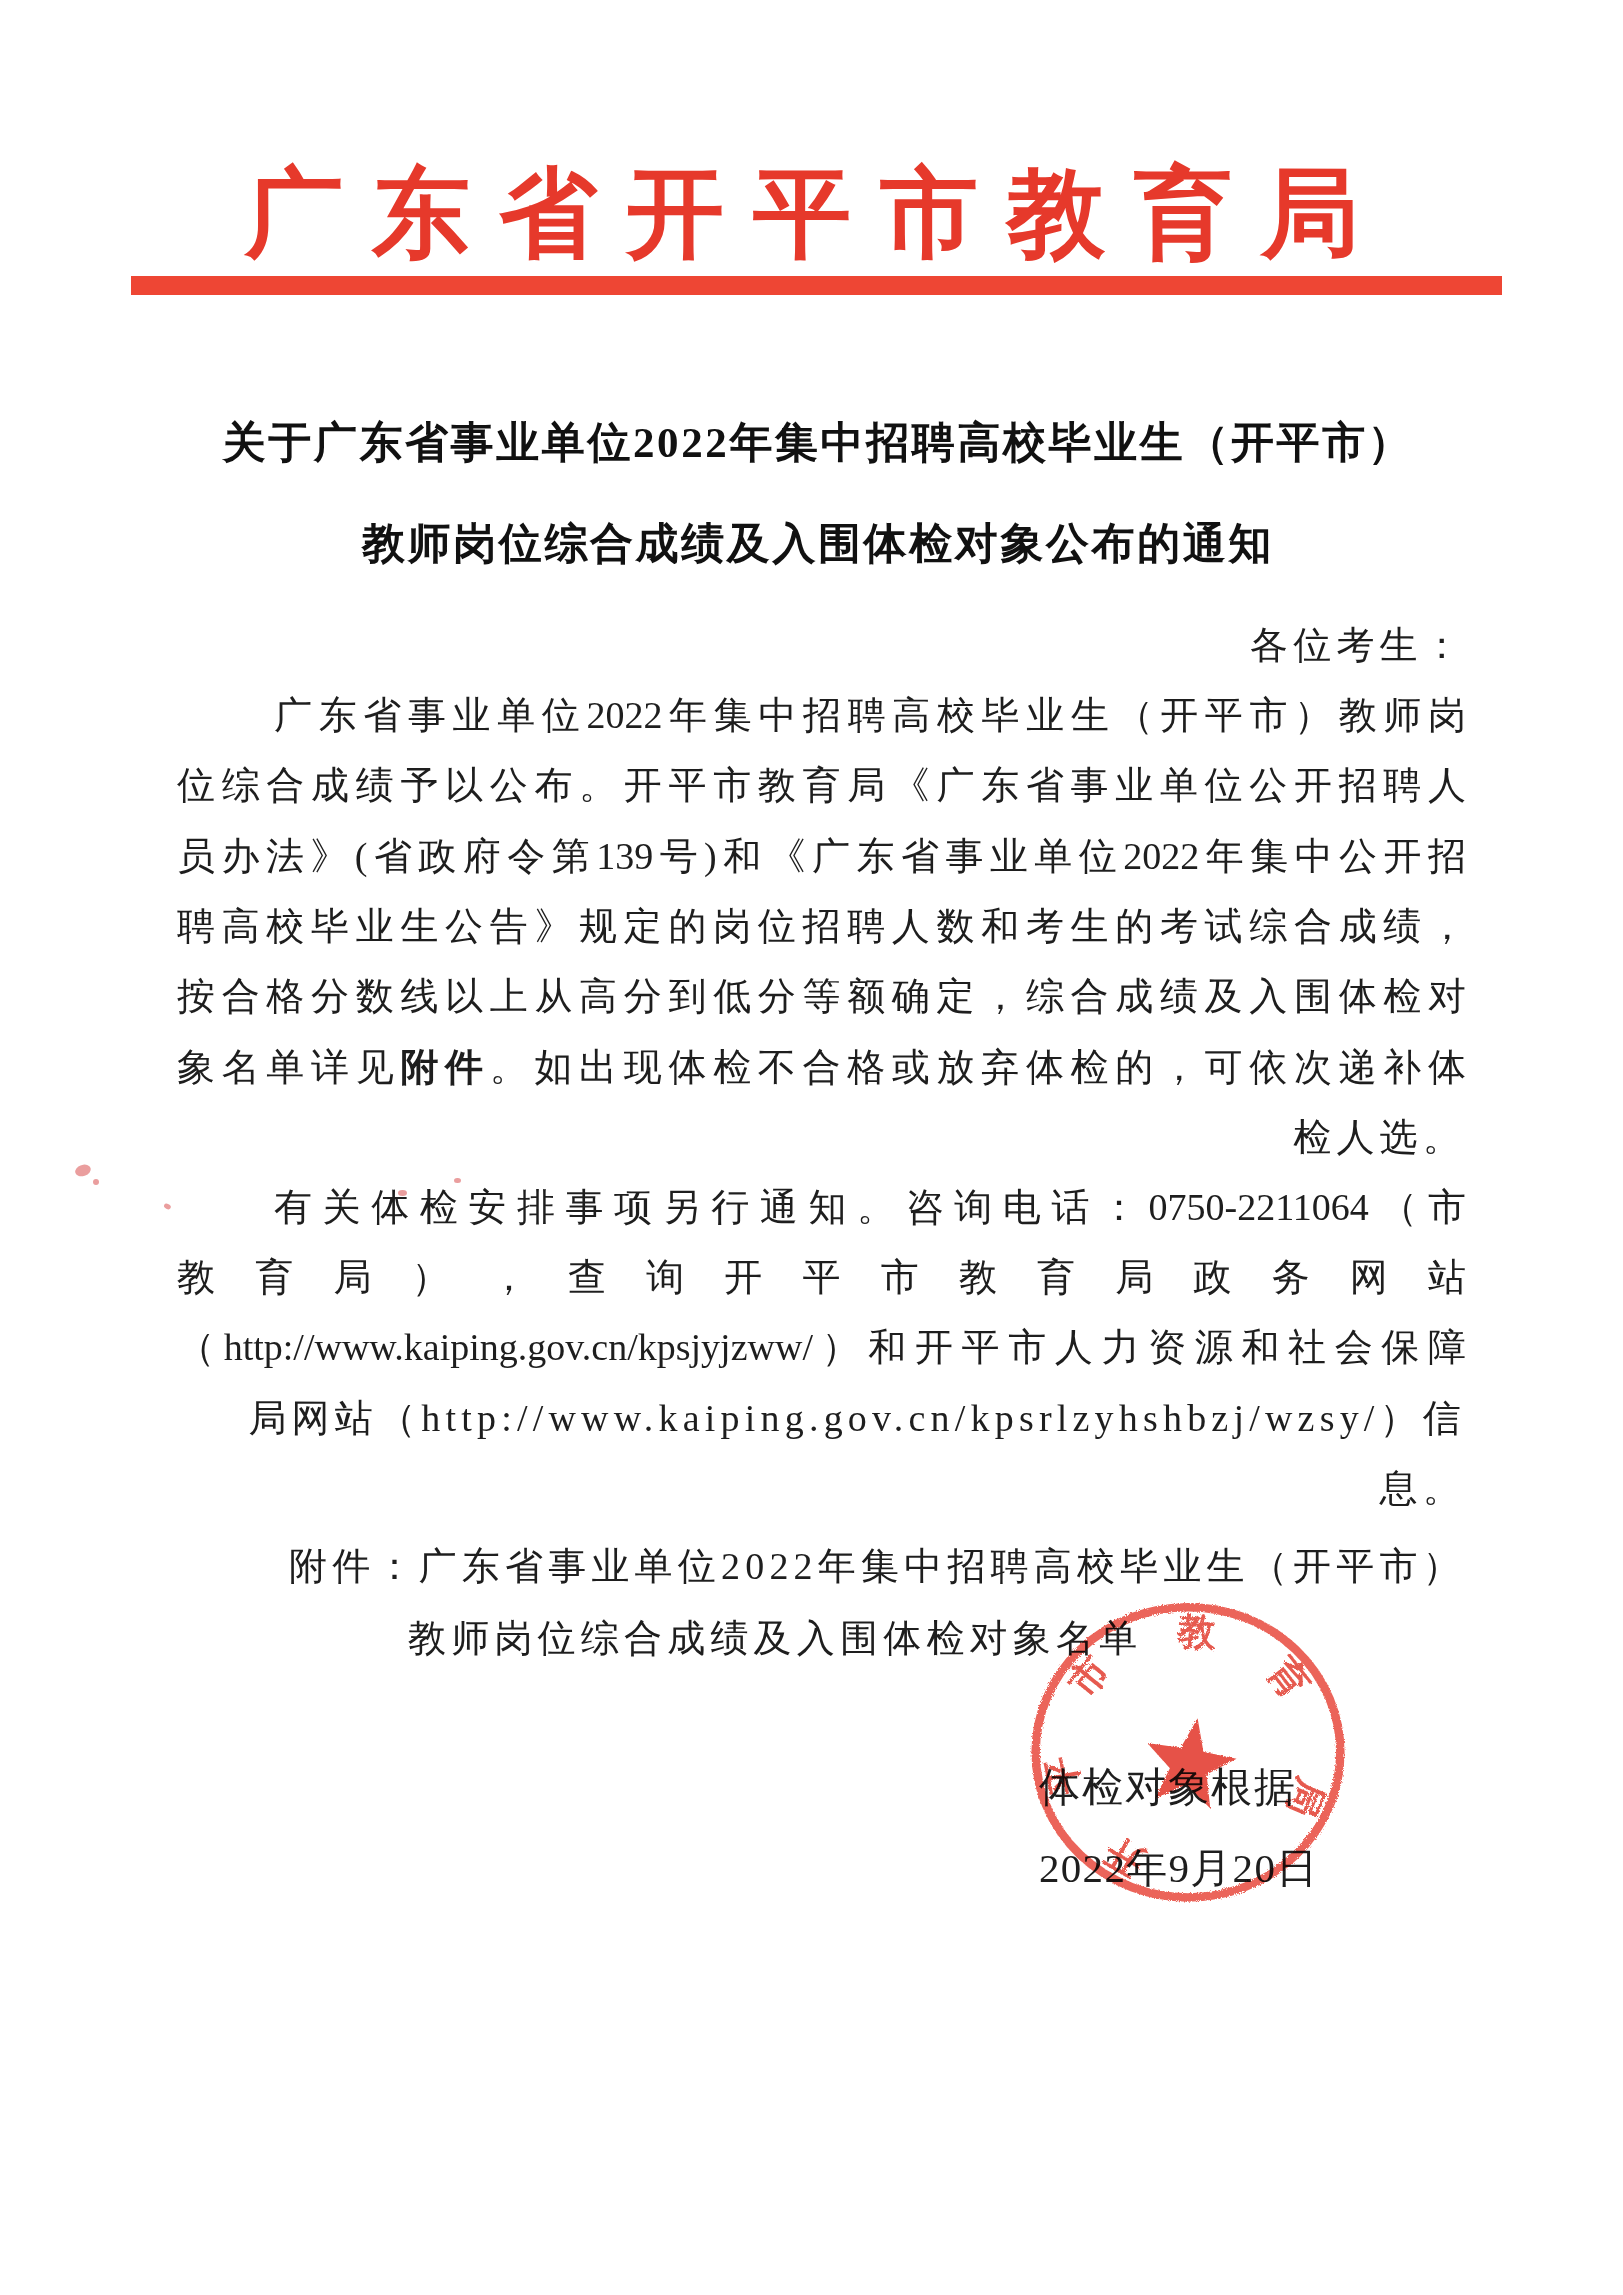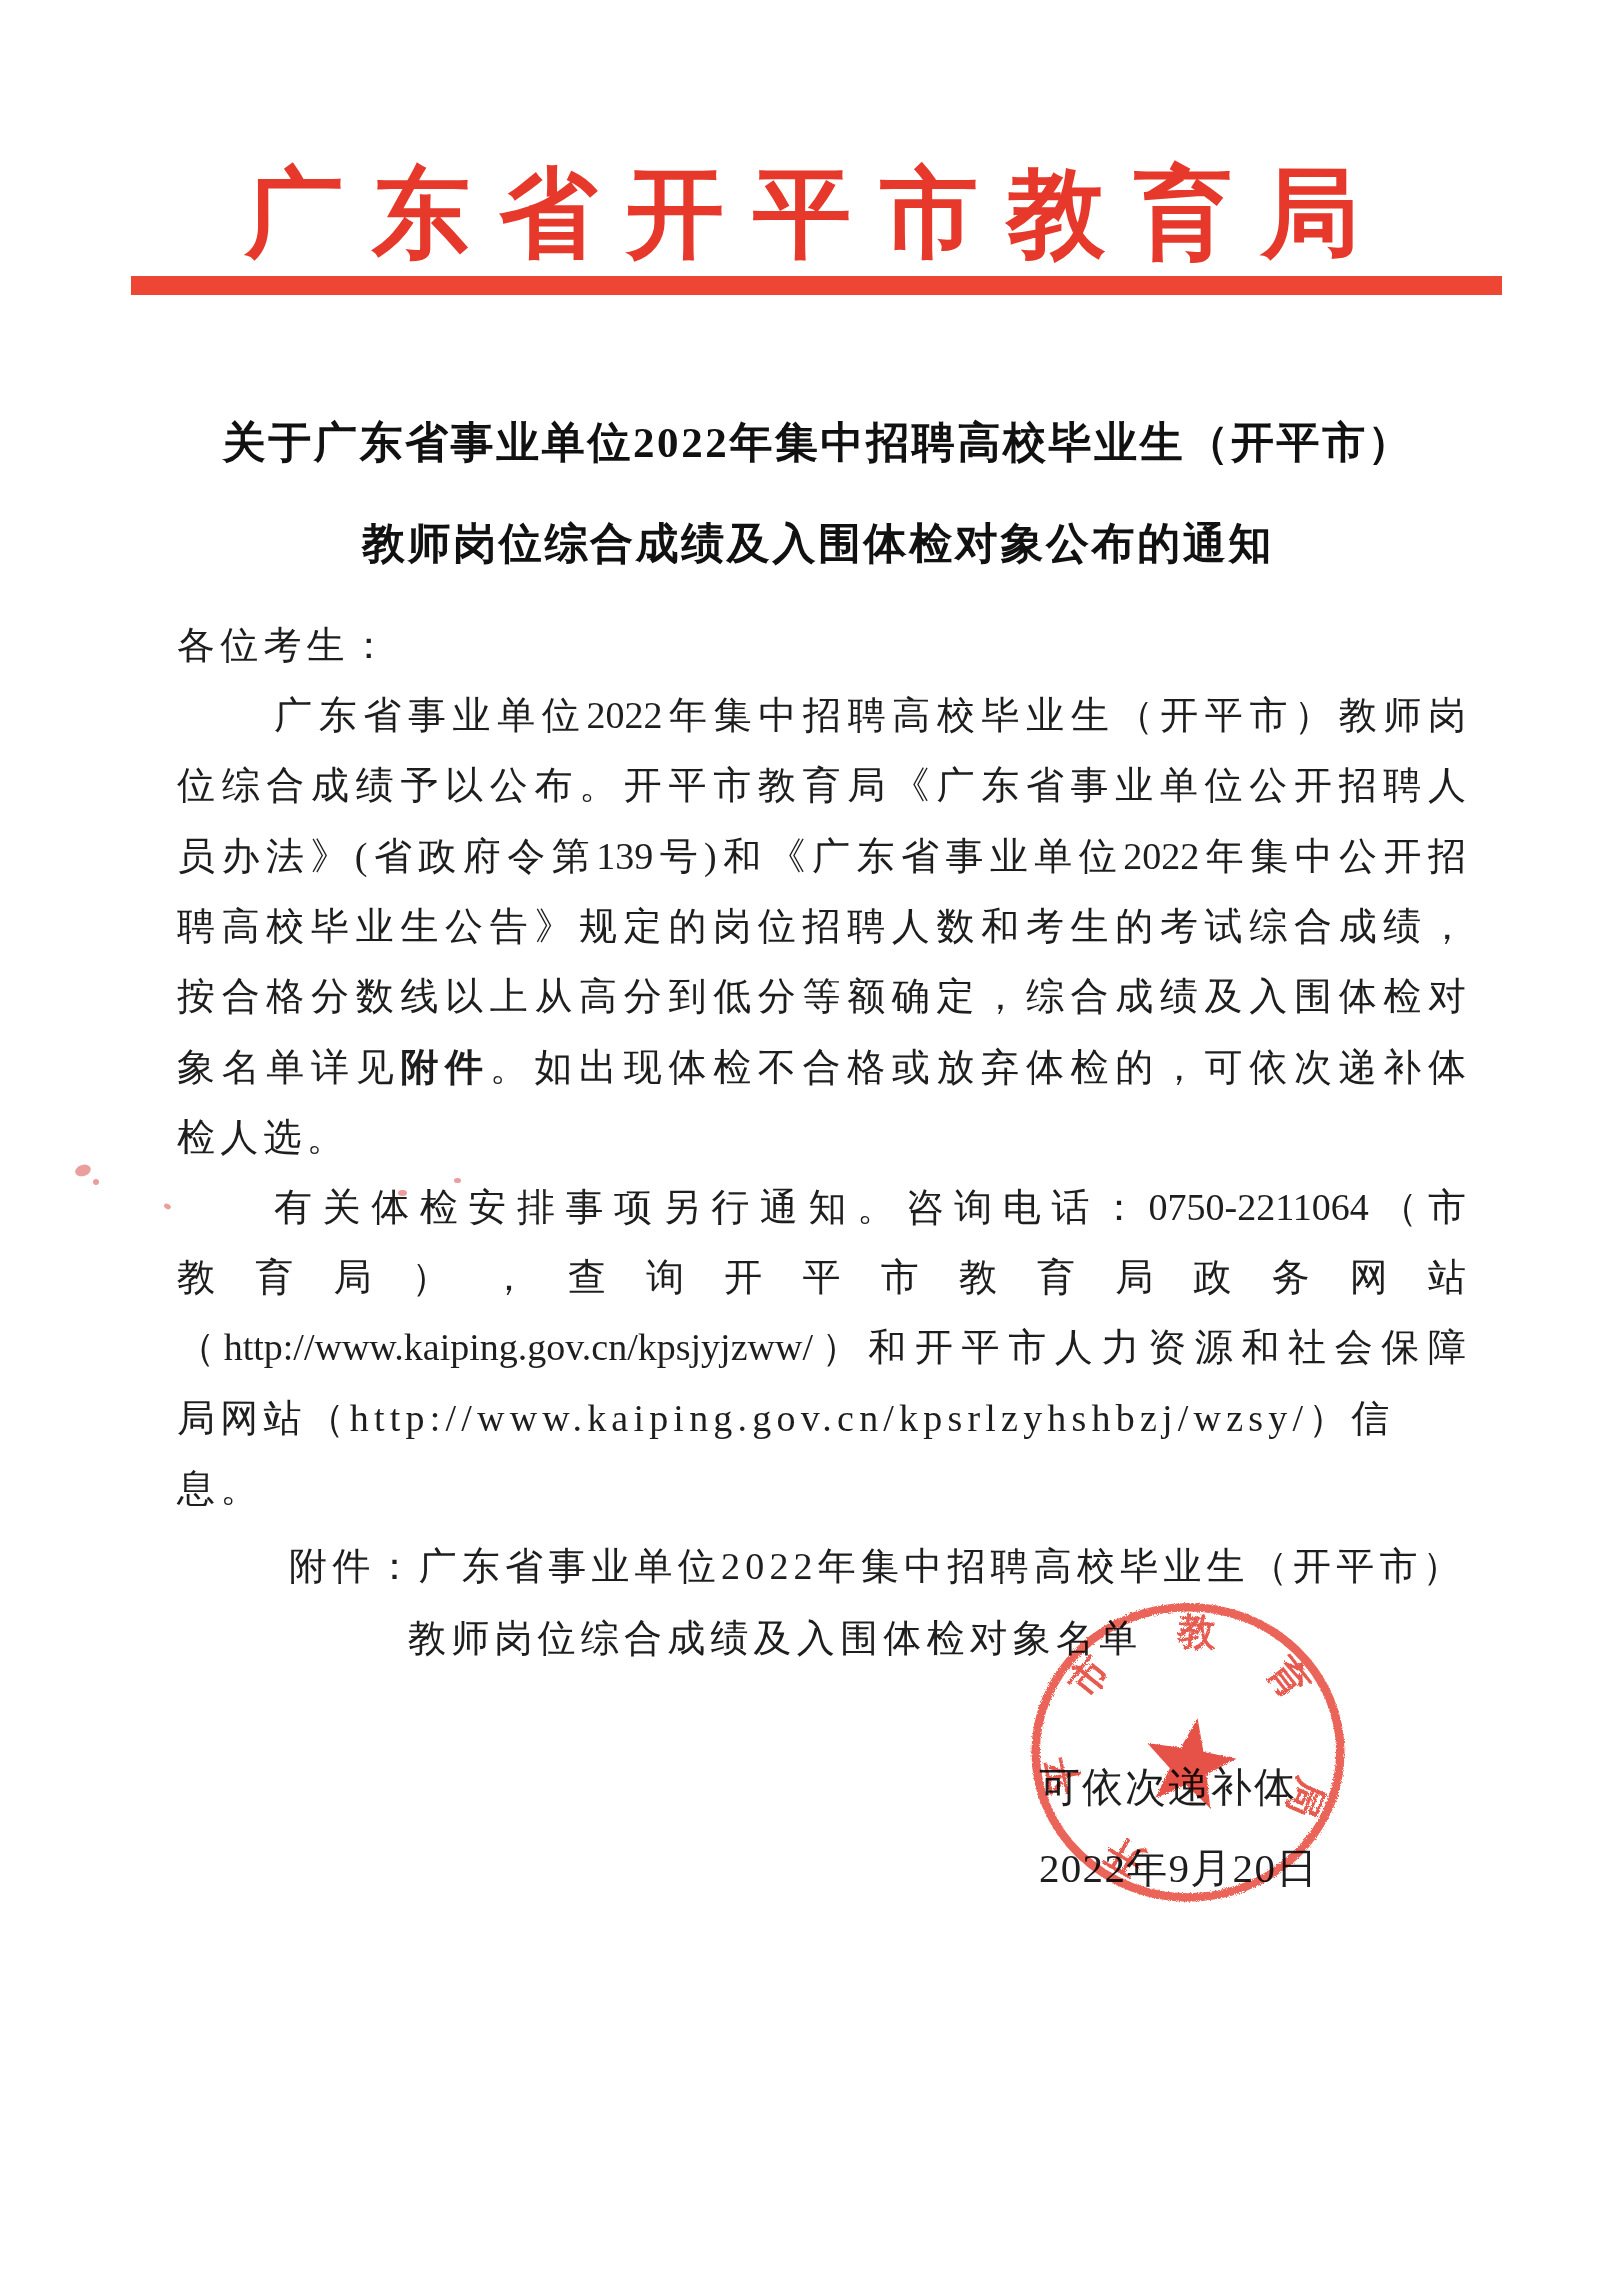--- a/index.html
+++ b/index.html
@@ -34,20 +34,21 @@
     color:#111;white-space:nowrap;
   }
   .doc-title.l1{top:414px;}
   .doc-title.l2{top:487px;margin-top:28px;}
   
   .bodyline{
     position:absolute;left:177px;width:1289px;height:70px;
     font-size:38px;line-height:70px;
     color:#1e1e1e;
     white-space:normal;
+    text-align:right;
   }
   .just{text-align:justify;text-align-last:justify;text-justify:inter-character;letter-spacing:0;}
   .plain{letter-spacing:5.2px;}
   .ind{text-indent:97px;}
   .b{font-weight:bold;margin-top:24px;}
   
   .attach1{position:absolute;left:289px;top:1547px;font-size:38px;letter-spacing:5.2px;line-height:39px;white-space:nowrap;}
   .attach2{position:absolute;left:408px;top:1619px;font-size:38px;letter-spacing:5.2px;line-height:39px;white-space:nowrap;}
   
   .sig-org{position:absolute;left:1039px;top:1766px;font-size:41px;letter-spacing:2px;line-height:42px;white-space:nowrap;}
@@ -88,21 +89,21 @@
   <div class="bodyline plain" style="top:1102px;">检人选。</div>
 
   <div class="bodyline just ind" style="top:1172px;">有关体检安排事项另行通知。咨询电话：0750-2211064（市</div>
   <div class="bodyline just" style="top:1242px;">教育局），查询开平市教育局政务网站</div>
   <div class="bodyline just" style="top:1312px;">（http://www.kaiping.gov.cn/kpsjyjzww/）和开平市人力资源和社会保障</div>
   <div class="bodyline plain" style="top:1383px;">局网站（http://www.kaiping.gov.cn/kpsrlzyhshbzj/wzsy/）信息。</div>
 
   <div class="attach1">附件：广东省事业单位2022年集中招聘高校毕业生（开平市）</div>
   <div class="attach2">教师岗位综合成绩及入围体检对象名单</div>
 
-  <div class="sig-org">可依次递补体</div>
+  <div class="sig-org">体检对象根据</div>
   <div class="sig-date">2022年9月20日</div>
 
   <svg class="seal" viewBox="0 0 520 520">
     <defs>
       <filter id="grain">
         <feTurbulence type="fractalNoise" baseFrequency="0.9" numOctaves="2" result="n"></feTurbulence>
         <feDisplacementMap in="SourceGraphic" in2="n" scale="6"></feDisplacementMap>
       </filter>
     </defs>
     <g filter="url(#grain)" opacity="0.84">

